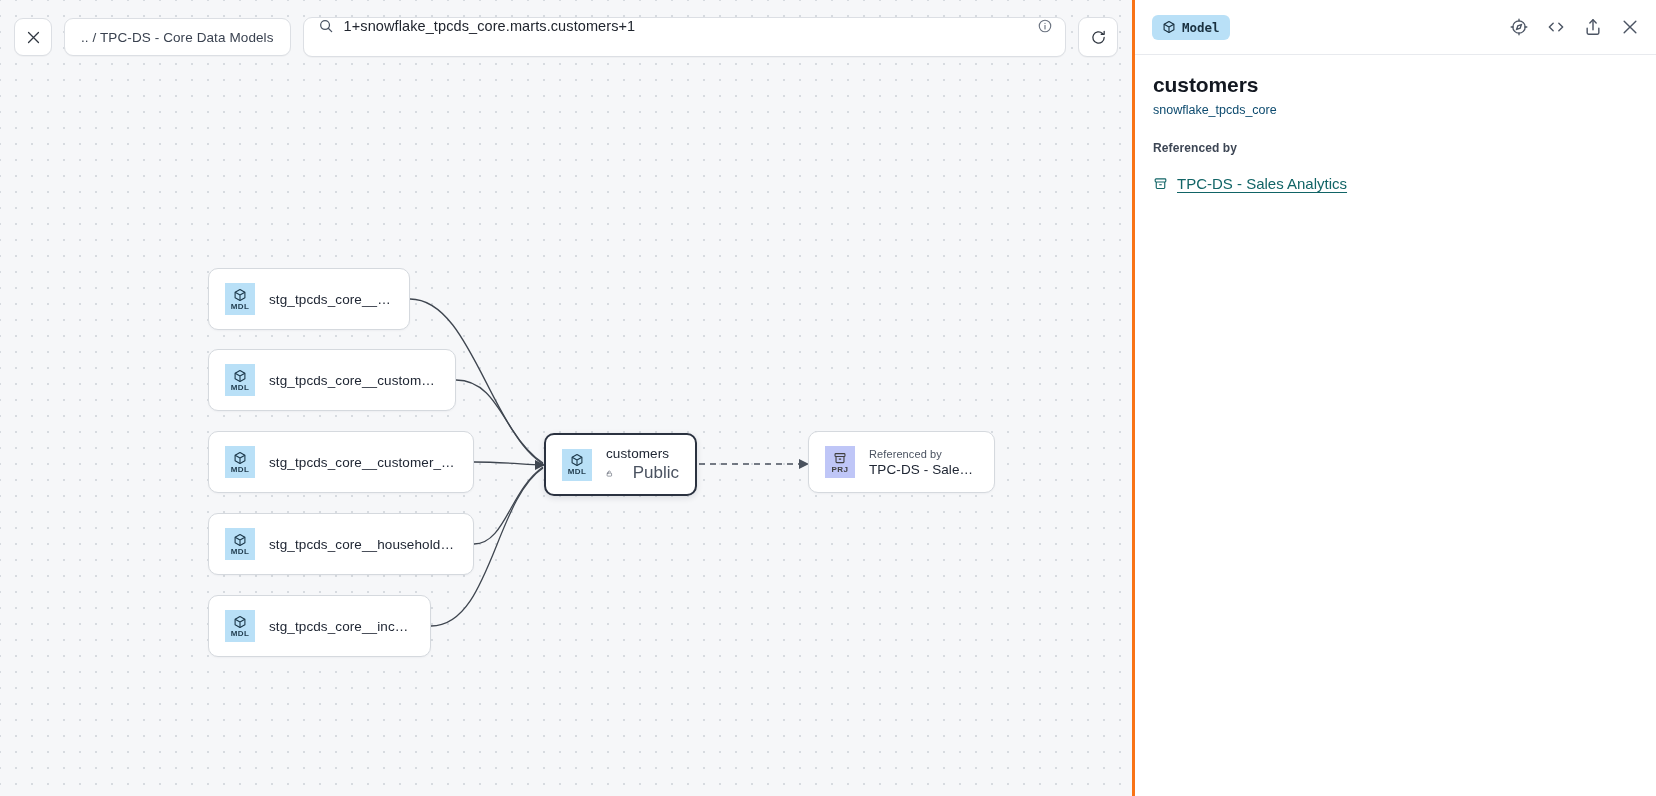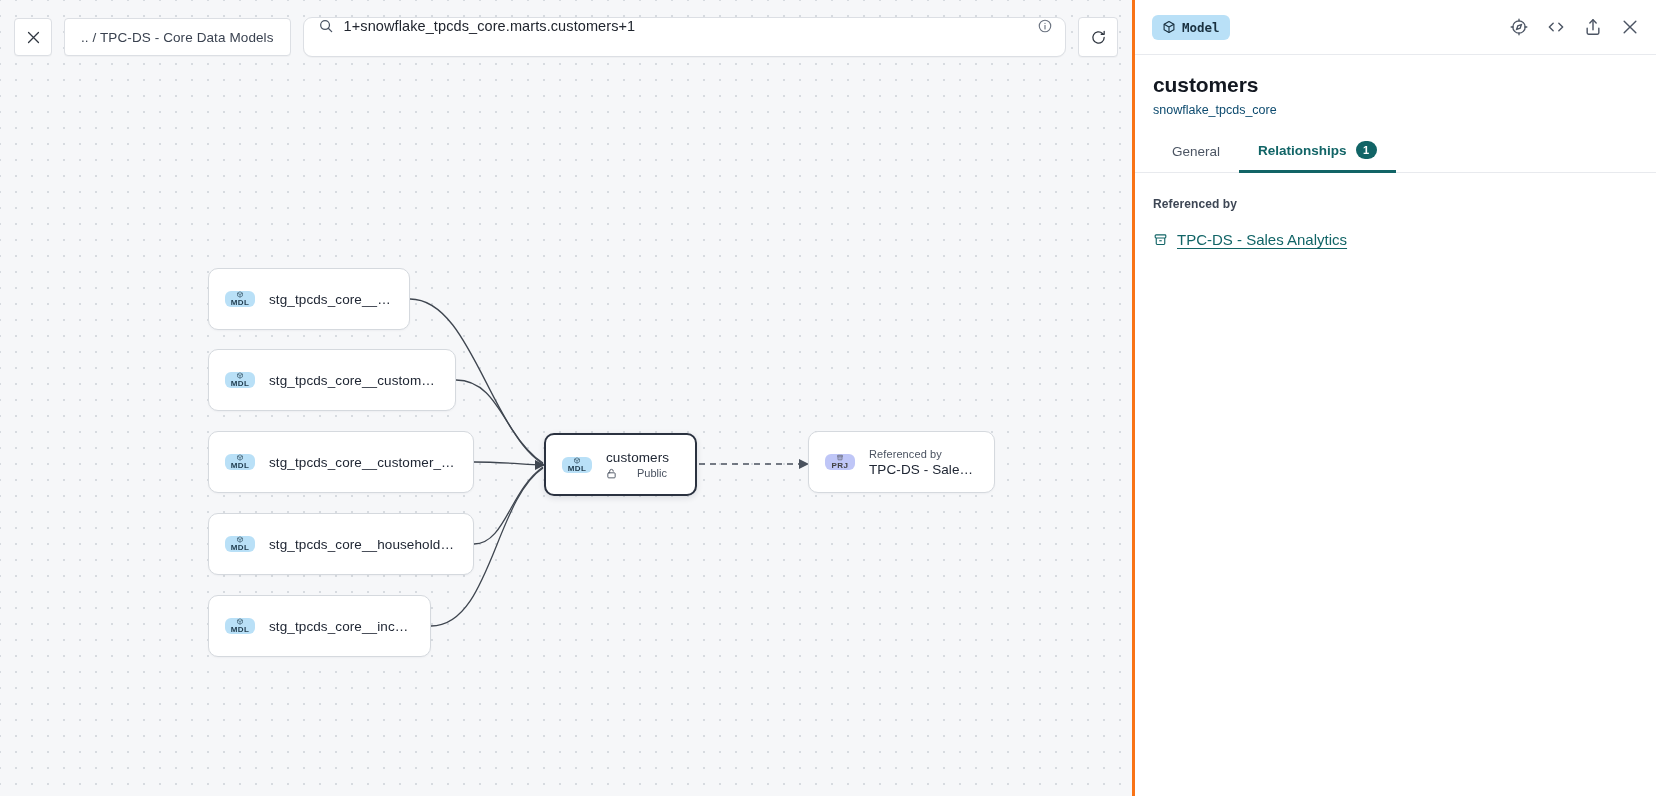--- a/index.html
+++ b/index.html
@@ -27,21 +27,21 @@
   
   #toolbar {
     position: absolute; top: 0; left: 0; right: 0; height: 74px;
     display: flex; align-items: center; gap: 12px;
     padding: 0 14px;
     z-index: 20;
   }
   .tb-btn {
     background: #ffffff;
     border: 1px solid #dcdfe4;
-    border-radius: 4px;
+    border-radius: 9px;
     height: 38px;
     display: flex; align-items: center; justify-content: center;
     color: #2f3640;
     cursor: pointer;
     box-shadow: 0 1px 1px rgba(16,24,40,.03);
   }
   #close-canvas-btn { width: 38px; }
   #breadcrumb-btn {
     padding: 0 16px;
     font-size: 13.5px; color: #3a4250; white-space: nowrap;
@@ -80,40 +80,40 @@
     gap: 14px;
     overflow: hidden;
     cursor: pointer;
     box-shadow: 0 1px 2px rgba(16,24,40,.04);
   }
   .node.selected {
     border: 2px solid #2b3240;
     box-shadow: 0 2px 6px rgba(16,24,40,.12);
   }
   .badge {
-    width: 30px; height: 16px; flex: 0 0 30px;
-    border-radius: 6px;
+    width: 30px; height: 32px; flex: 0 0 30px;
+    border-radius: 0;
     display: flex; flex-direction: column;
     align-items: center; justify-content: center;
     gap: 0px;
   }
   .badge.mdl { background: #b9e0f7; color: #1e3a4c; }
   .badge.prj { background: #bfc6f7; color: #404040; }
   .badge-label {
     font-family: "Liberation Sans", sans-serif;
     font-size: 8px; font-weight: 700; letter-spacing: .4px;
     line-height: 9px;
   }
   .node-text { min-width: 0; display: flex; flex-direction: column; gap: 2px; }
   .node-title {
     font-size: 13.5px; color: #202734; white-space: nowrap;
     overflow: hidden; text-overflow: ellipsis; letter-spacing: .1px;
   }
   .node-sub {
-    font-size: 11px; color: #4a5260;
+    font-size: 17px; color: #4a5260;
     display: flex; align-items: center; gap: 20px; white-space: nowrap;
   }
   .node-eyebrow {
     font-size: 11px; color: #4a5260; white-space: nowrap; letter-spacing: .1px;
   }
 
   
   #panel {
     width: 524px; height: 796px;
     background: #ffffff;
@@ -369,29 +369,20 @@
           </svg>
         </span>
       </div>
     </div>
 
     <div id="panel-head">
       <div id="entity-name">customers</div>
       <div id="entity-source">snowflake_tpcds_core</div>
     </div>
 
-    <div id="tabs">
-        <div class="tab">
-          <span>General</span>
-        </div>
-        <div class="tab active">
-          <span>Relationships</span>
-          <span class="tab-badge">1</span>
-        </div>
-      </div>
 
     <div id="panel-body">
       <div class="section-title">Referenced by</div>
       <div id="rel-list">
           <div class="rel-item">
             <svg class="ico" width="15" height="15" viewBox="0 0 24 24" fill="none" stroke="#116466" stroke-width="1.8" stroke-linejoin="round">
    <rect x="3.5" y="4.5" width="17" height="5" rx="1.4"></rect>
    <path d="M5.2 9.5v9a1.4 1.4 0 0 0 1.4 1.4h10.8a1.4 1.4 0 0 0 1.4-1.4v-9"></path>
    <path d="M10 14h4"></path>
             </svg>

